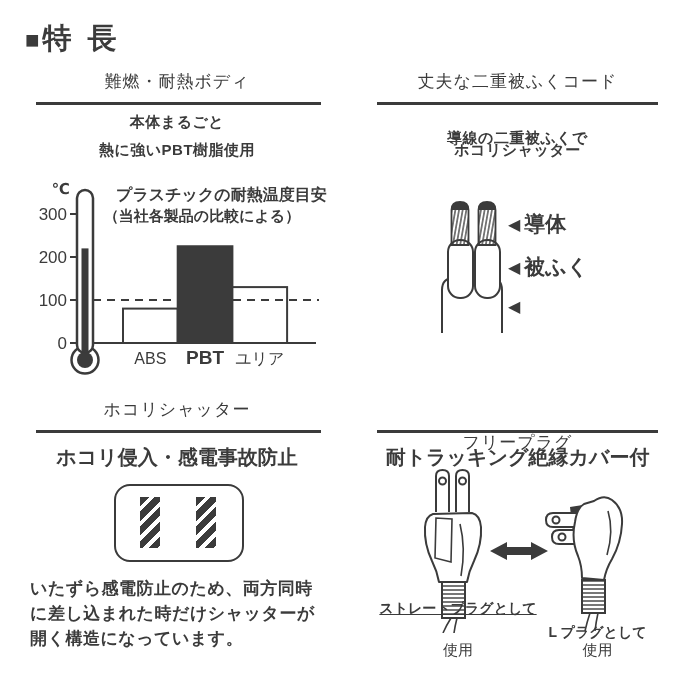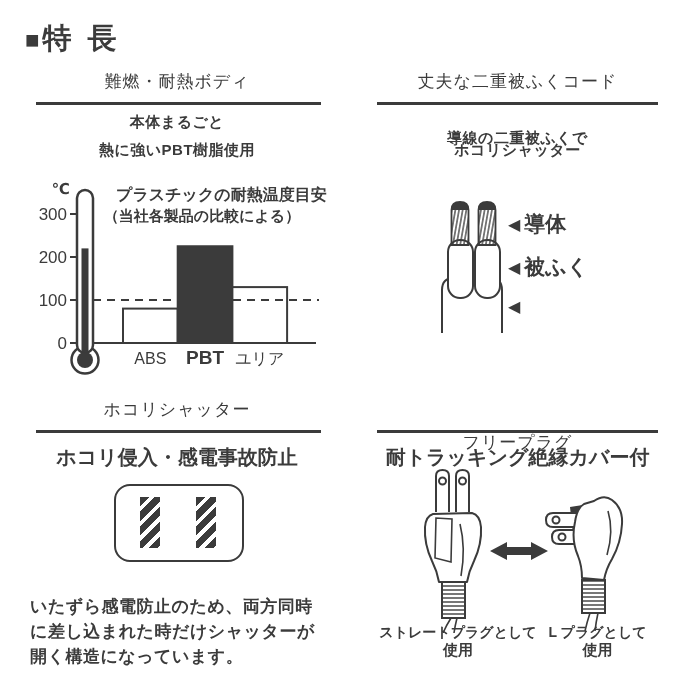--- a/index.html
+++ b/index.html
@@ -20,21 +20,21 @@
   .sub { font-size:15px; font-weight:bold; letter-spacing:0.5px; white-space:nowrap; }
   .sub-sm { font-size:20px; font-weight:bold; white-space:nowrap; }
   .chart-title { font-size:16px; font-weight:bold; white-space:nowrap;padding-left:24px; }
   .chart-sub { font-size:15px; font-weight:bold; white-space:nowrap; }
   .cord-label { display:flex; align-items:center; gap:4px; font-size:21px; font-weight:bold; white-space:nowrap; }
   .cord-label .arr { font-size:16px; line-height:1; transform:translateY(1px); }
   .desc { font-size:17px; font-weight:bold; line-height:25px; white-space:pre-line; letter-spacing:0.5px; }
   .shutter-box { border:2.5px solid var(--ink); border-radius:16px; background:#fff; }
   .slot { background:repeating-linear-gradient(135deg, var(--ink) 0 6.5px, #fff 6.5px 10.5px); }
   .cap { font-size:14px; font-weight:bold; white-space:nowrap; }
-  .cap2 { font-size:15px; font-weight:bold; white-space:nowrap; }
+  .cap2 { font-size:15px; font-weight:normal; white-space:nowrap; }
   svg text { font-family:"Liberation Sans","DejaVu Sans",sans-serif; fill:var(--ink); }
 </style>
 </head>
 <body>
 
 <div class="page">
 
   <div class="abs main-title" style="left:25px; top:19px;">
     <span class="marker">■</span><span>特 長</span>
   </div>
@@ -113,21 +113,21 @@
 
   <section>
     <div class="abs sec-title ctr" style="left:27px; top:398px; width:300px;">ホコリシャッター</div>
     <div class="abs rule" style="left:36px; top:430px; width:285px;"></div>
     <div class="abs sub-sm ctr" style="left:27px; top:444px; width:300px;">ホコリ侵入・感電事故防止</div>
 
     <div class="abs shutter-box" style="left:114px; top:484px; width:130px; height:78px;"></div>
     <div class="abs slot" style="left:140px; top:497px; width:20px; height:51px;"></div>
     <div class="abs slot" style="left:196px; top:497px; width:20px; height:51px;"></div>
 
-    <div class="abs desc" style="left:30px; top:594px; width:320px;">いたずら感電防止のため、両方同時
+    <div class="abs desc" style="left:30px; top:576px; width:320px;">いたずら感電防止のため、両方同時
 に差し込まれた時だけシャッターが
 開く構造になっています。</div>
   </section>
 
   <section>
     <div class="abs sec-title ctr" style="left:370px; top:398px; width:295px;margin-top:33px;">フリープラグ</div>
     <div class="abs rule" style="left:377px; top:430px; width:281px;"></div>
     <div class="abs sub-sm ctr" style="left:370px; top:444px; width:295px;">耐トラッキング絶縁カバー付</div>
 
     <svg class="abs" style="left:420px; top:468px;" width="72" height="165" viewBox="0 0 72 165">
@@ -163,19 +163,19 @@
       <circle cx="16" cy="57" r="3.5" fill="#fff" stroke="#3b3b3b" stroke-width="2"></circle>
       <path d="M48,67 H19 Q12,67 12,74 Q12,81 19,81 H48 Z" fill="#fff" stroke="#3b3b3b" stroke-width="2"></path>
       <circle cx="22" cy="74" r="3.5" fill="#fff" stroke="#3b3b3b" stroke-width="2"></circle>
       <path d="M54,38 Q64,31 72,37 Q83,45 82,61 Q81,80 72,96 Q66,106 64,117 L42,115 Q42,103 38,93 Q31,77 35,59 Q37,45 44,41 Z" fill="#fff" stroke="#3b3b3b" stroke-width="2" stroke-linejoin="round"></path>
       <path d="M68,48 Q74,68 67,92" fill="none" stroke="#3b3b3b" stroke-width="1.6"></path>
       <rect x="42" y="117" width="23" height="33" fill="url(#ribs2)" stroke="#3b3b3b" stroke-width="2"></rect>
       <path d="M50,150 Q47,159 45,168" fill="none" stroke="#3b3b3b" stroke-width="1.6"></path>
       <path d="M58,150 Q56,159 55,168" fill="none" stroke="#3b3b3b" stroke-width="1.6"></path>
     </svg>
 
-    <div class="abs cap ctr" style="left:368px; top:624px; width:180px;">ストレートプラグとして</div>
+    <div class="abs cap ctr" style="left:368px; top:600px; width:180px;text-decoration:underline;">ストレートプラグとして</div>
     <div class="abs cap2 ctr" style="left:368px; top:641px; width:180px;">使用</div>
     <div class="abs cap ctr" style="left:540px; top:624px; width:115px;">L プラグとして</div>
     <div class="abs cap2 ctr" style="left:540px; top:641px; width:115px;">使用</div>
   </section>
 
 </div>
 
 </body></html>

